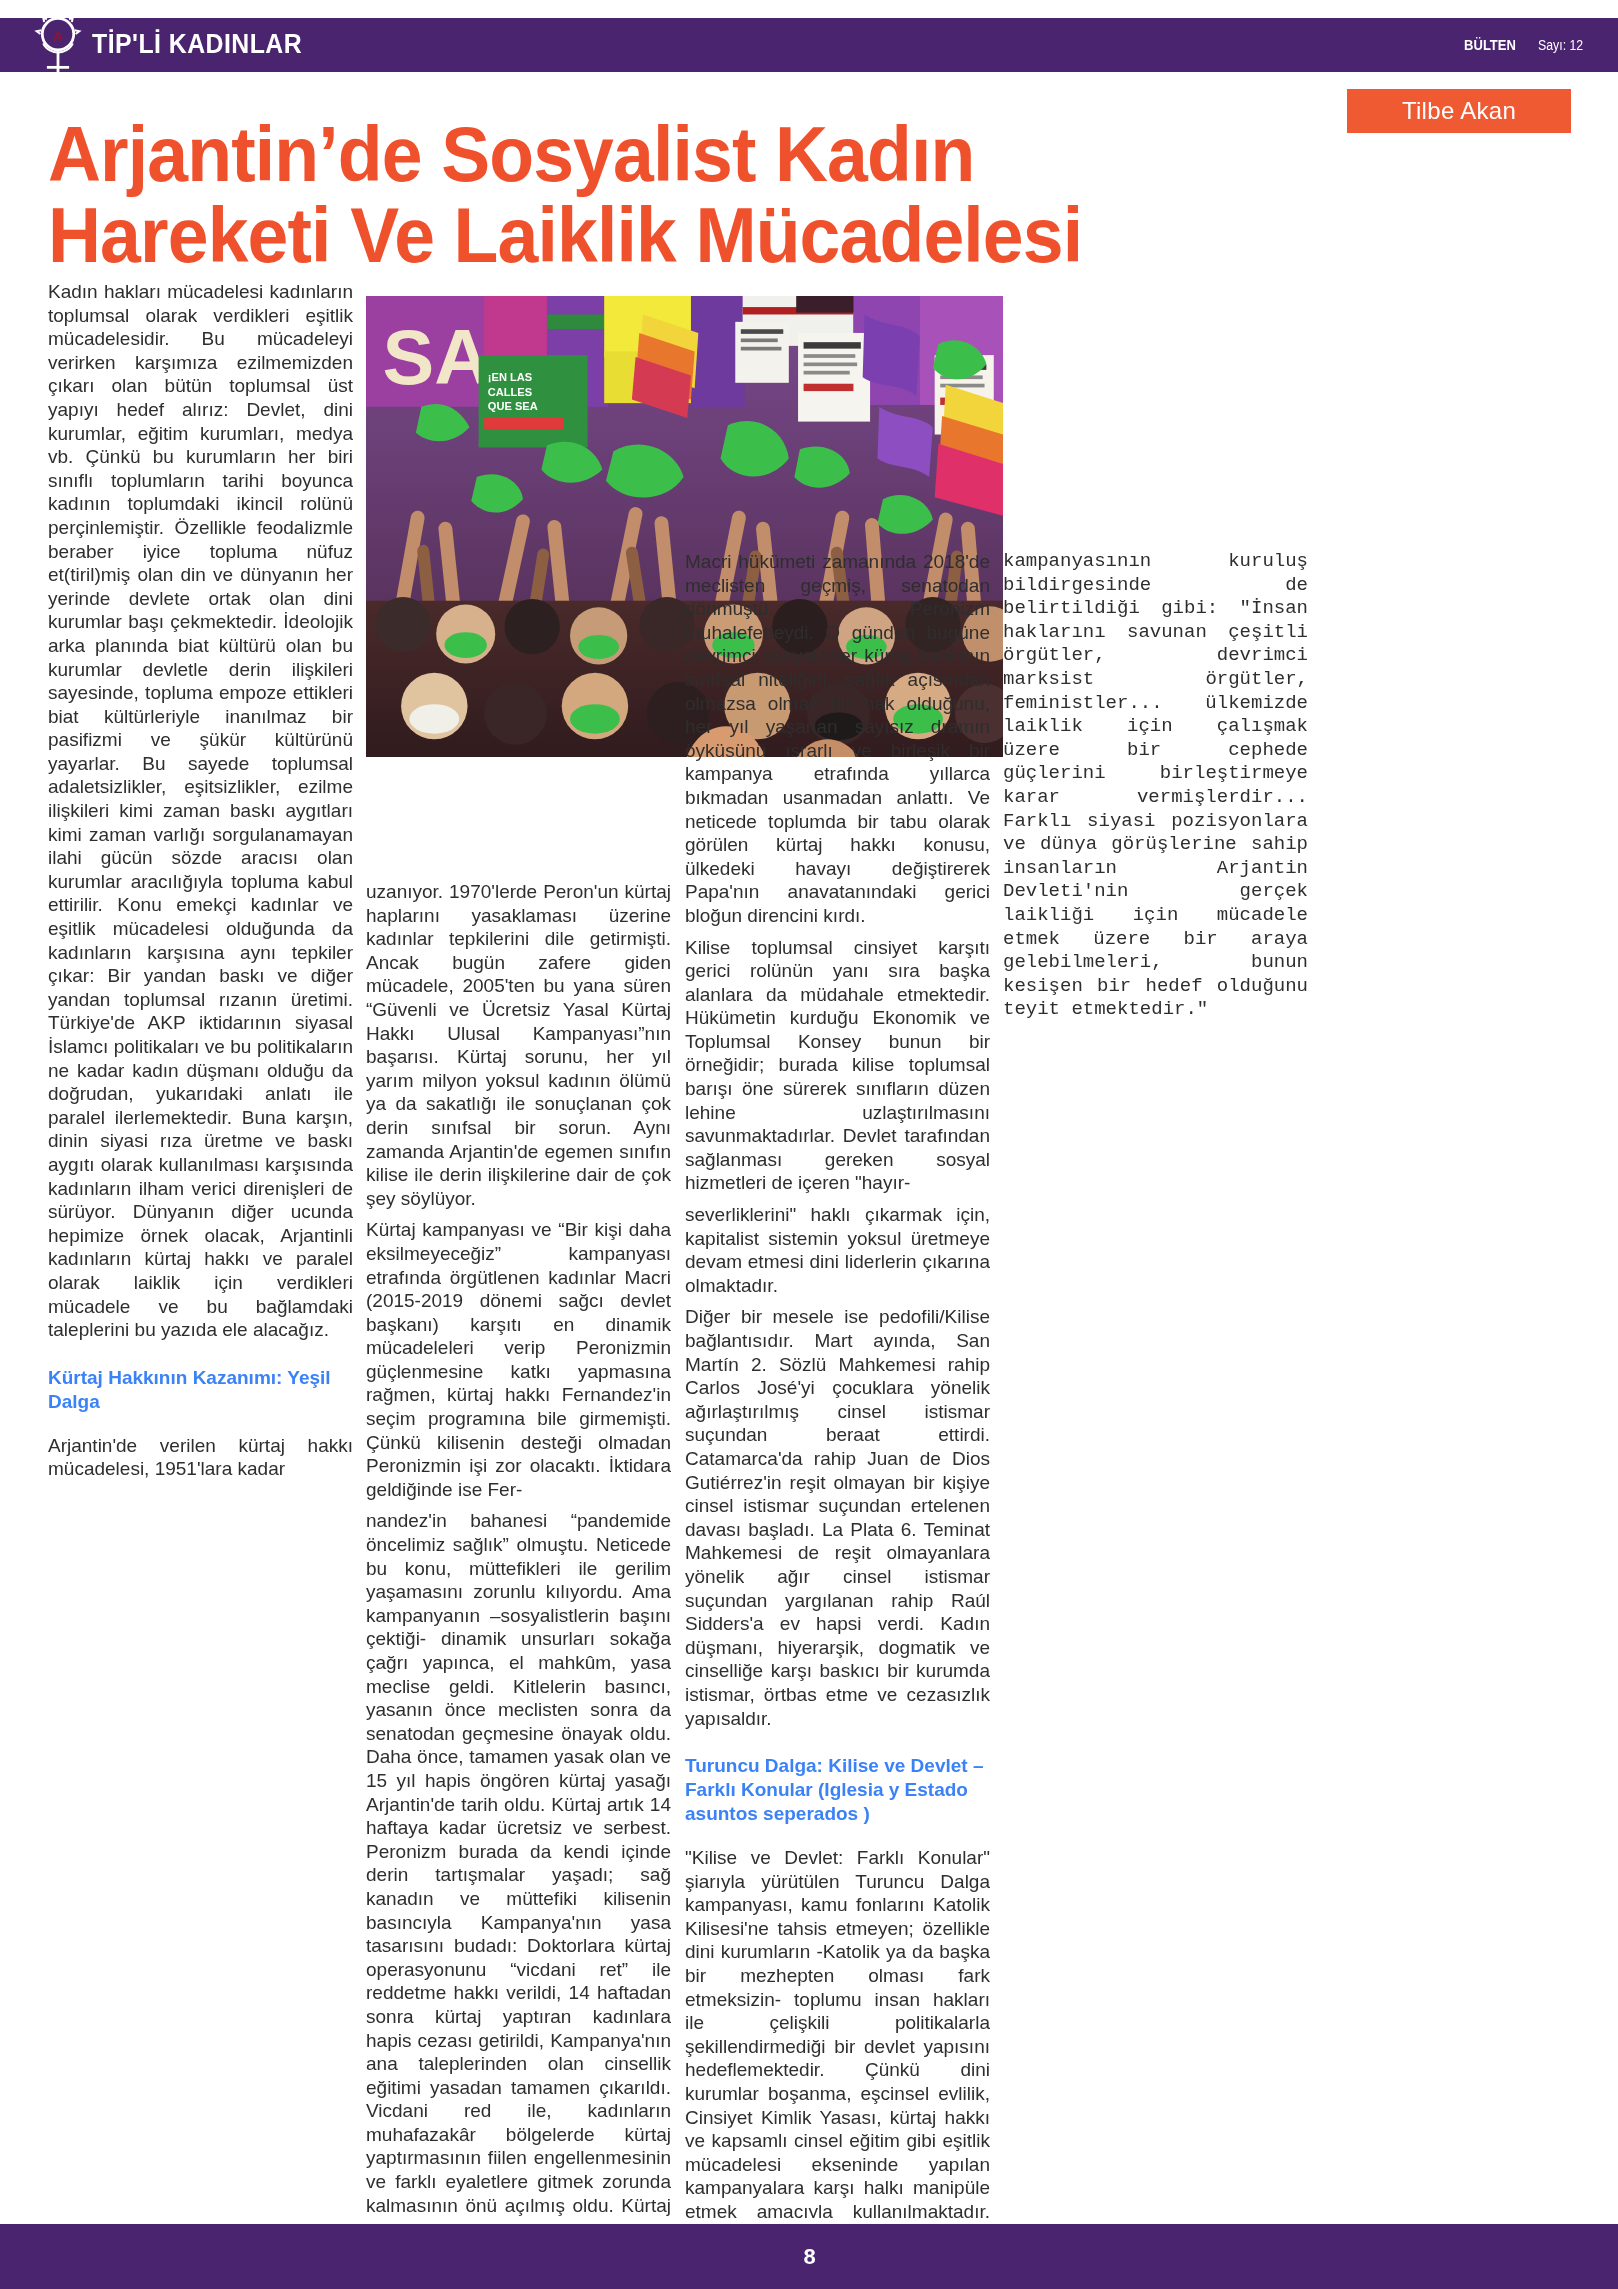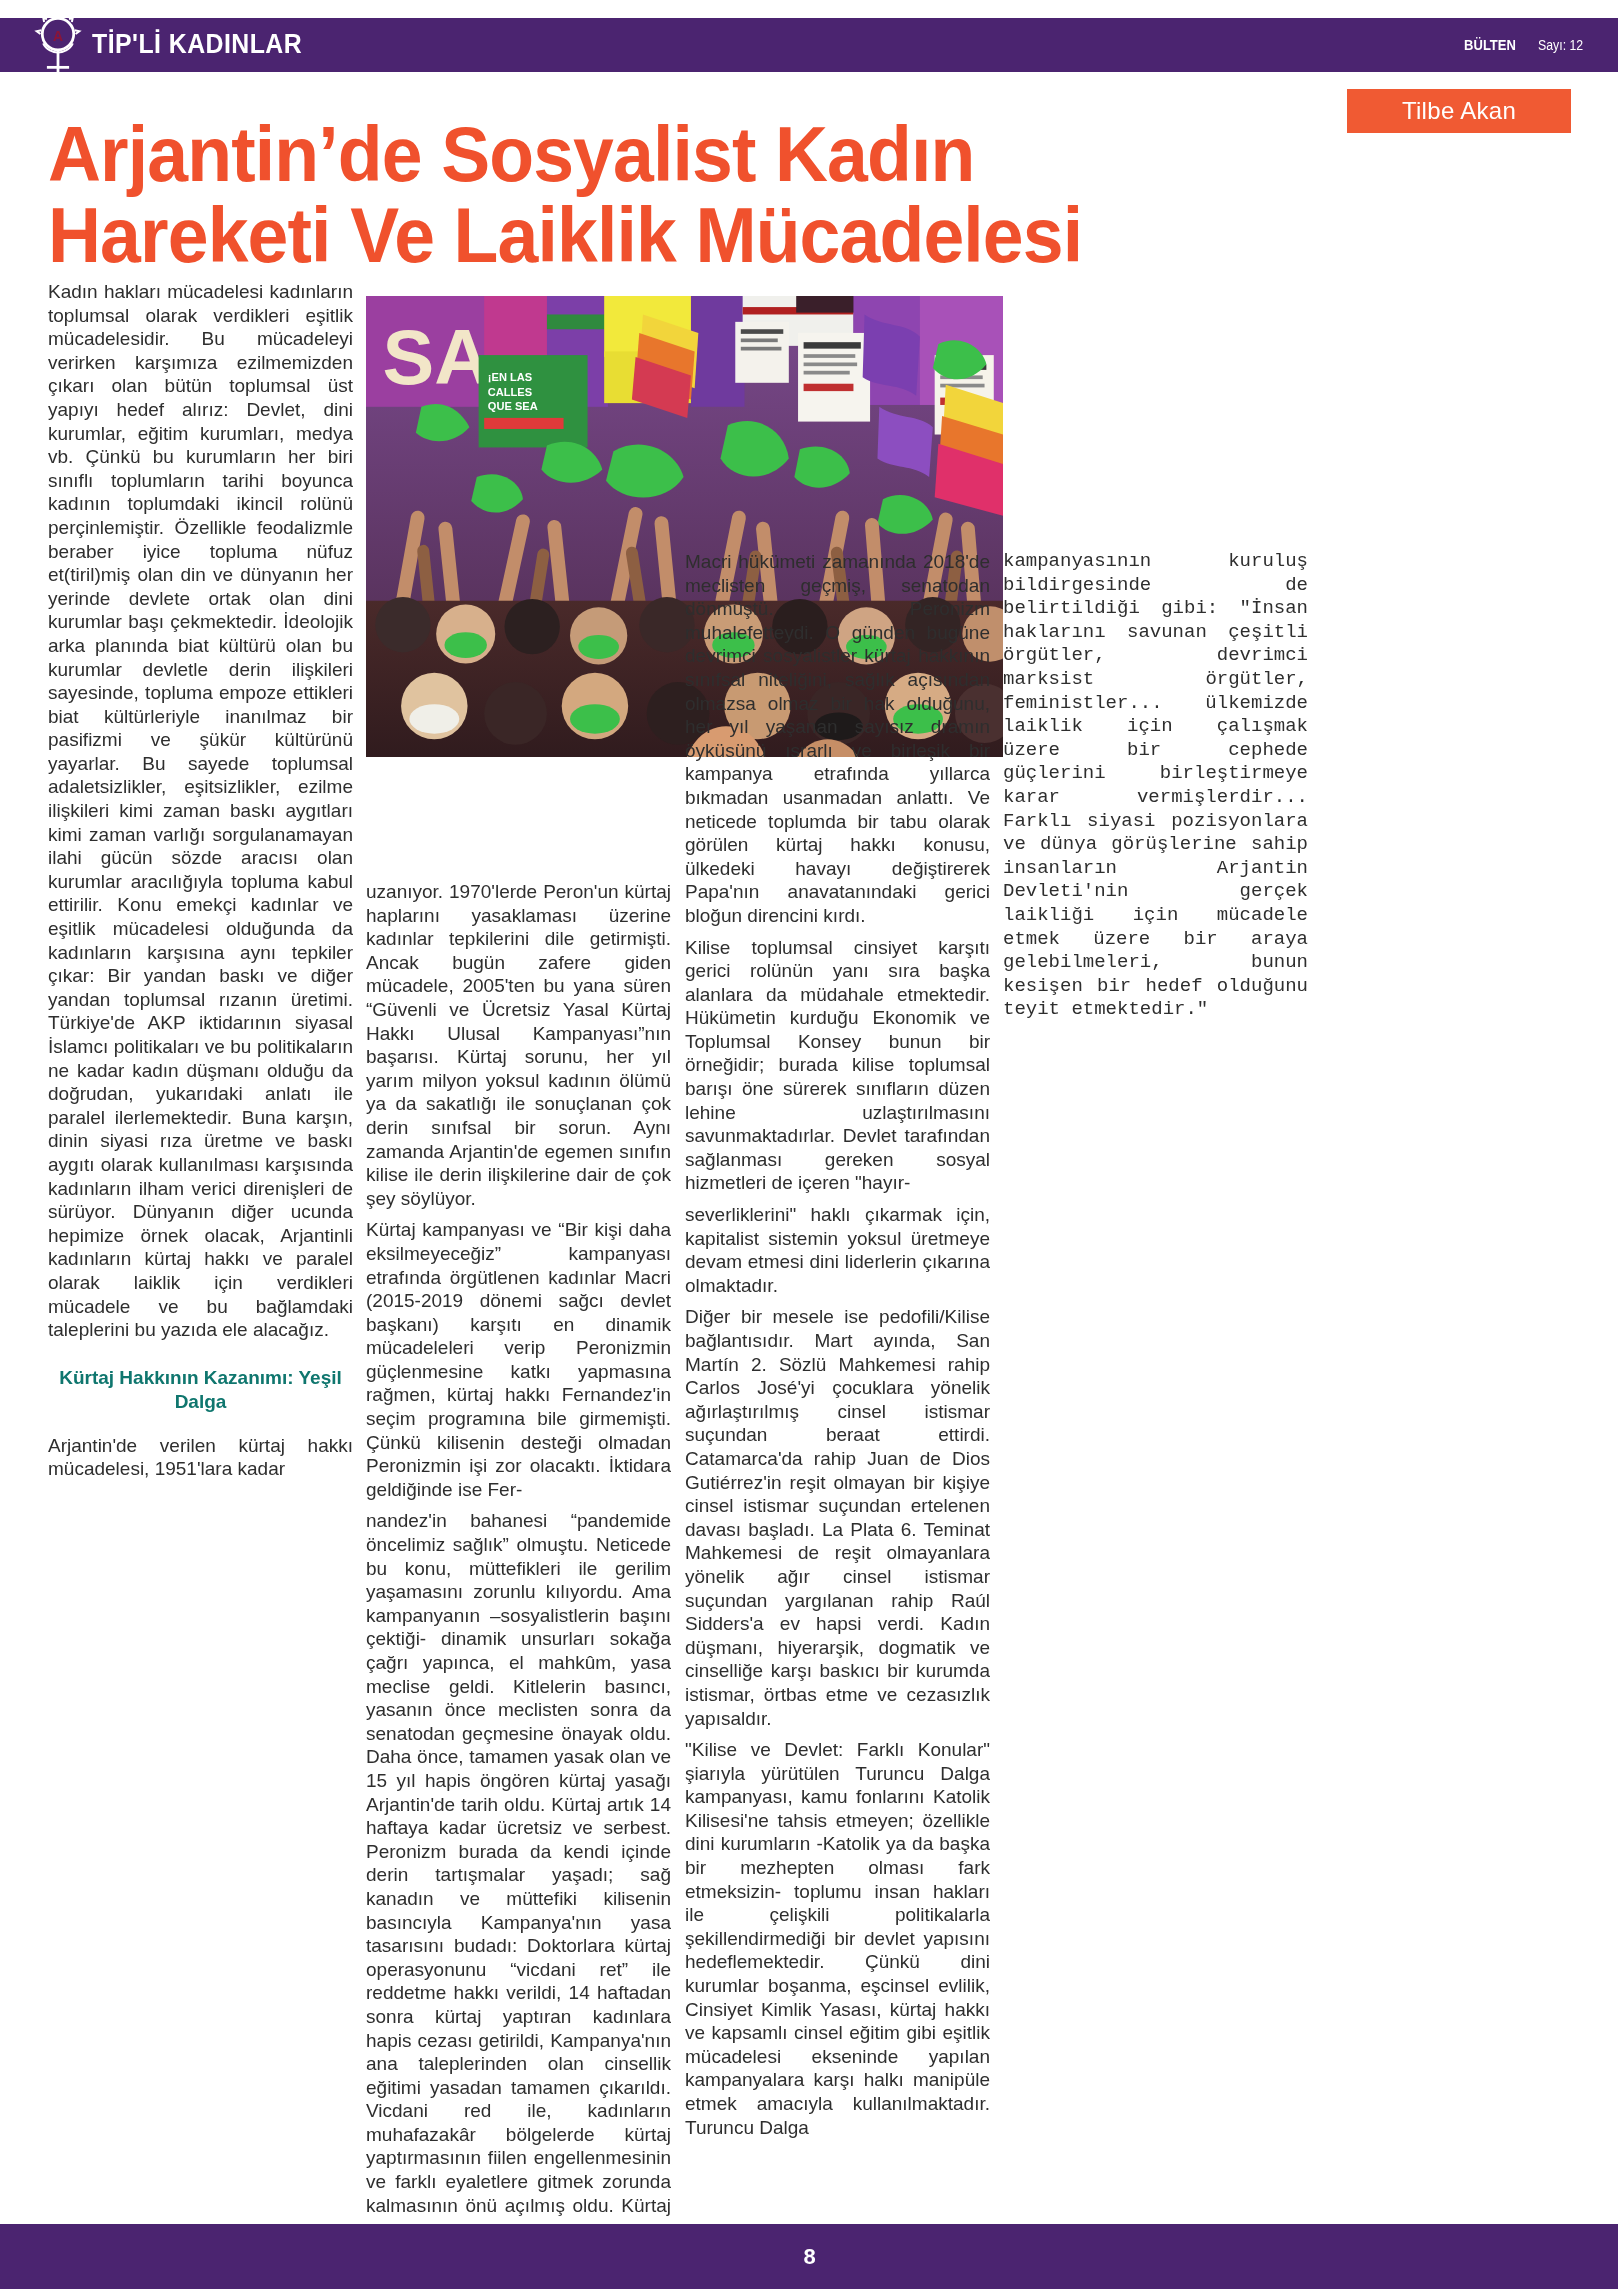--- a/index.html
+++ b/index.html
@@ -112,23 +112,23 @@
   }
   .photo svg { display: block; }
 
   .para { margin: 0 0 0 0; text-indent: 0; }
   .para + .para { margin-top: 8px; }
 
   .subhead {
     font-weight: bold;
     font-size: 19px;
     line-height: 24px;
-    color: #0f766e;
+    color: #3b82f6;
     margin: 24px 0 20px 0;
-    text-align: center;
+    text-align: left;
   }
 
   
   .flowcol {
     position: absolute;
     width: 305px;
     font-size: 19px;
     line-height: 23.6px;
     color: #2e2e2e;
     text-align: justify;
@@ -368,18 +368,19 @@
 <div class="flowcol" style="left: 366px; top: 880px; width: 305px; height: 1338px;">
     <p class="para">uzanıyor. 1970'lerde Peron'un kürtaj haplarını yasaklaması üzerine kadınlar tepkilerini dile getirmişti. Ancak bugün zafere giden mücadele, 2005'ten bu yana süren “Güvenli ve Ücretsiz Yasal Kürtaj Hakkı Ulusal Kampanyası”nın başarısı. Kürtaj sorunu, her yıl yarım milyon yoksul kadının ölümü ya da sakatlığı ile sonuçlanan çok derin sınıfsal bir sorun. Aynı zamanda Arjantin'de egemen sınıfın kilise ile derin ilişkilerine dair de çok şey söylüyor.</p>
     <p class="para">Kürtaj kampanyası ve “Bir kişi daha eksilmeyeceğiz” kampanyası etrafında örgütlenen kadınlar Macri (2015-2019 dönemi sağcı devlet başkanı) karşıtı en dinamik mücadeleleri verip Peronizmin güçlenmesine katkı yapmasına rağmen, kürtaj hakkı Fernandez'in seçim programına bile girmemişti. Çünkü kilisenin desteği olmadan Peronizmin işi zor olacaktı. İktidara geldiğinde ise Fer-</p>
     <p class="para">nandez'in bahanesi “pandemide öncelimiz sağlık” olmuştu. Neticede bu konu, müttefikleri ile gerilim yaşamasını zorunlu kılıyordu. Ama kampanyanın –sosyalistlerin başını çektiği- dinamik unsurları sokağa çağrı yapınca, el mahkûm, yasa meclise geldi. Kitlelerin basıncı, yasanın önce meclisten sonra da senatodan geçmesine önayak oldu. Daha önce, tamamen yasak olan ve 15 yıl hapis öngören kürtaj yasağı Arjantin'de tarih oldu. Kürtaj artık 14 haftaya kadar ücretsiz ve serbest. Peronizm burada da kendi içinde derin tartışmalar yaşadı; sağ kanadın ve müttefiki kilisenin basıncıyla Kampanya'nın yasa tasarısını budadı: Doktorlara kürtaj operasyonunu “vicdani ret” ile reddetme hakkı verildi, 14 haftadan sonra kürtaj yaptıran kadınlara hapis cezası getirildi, Kampanya'nın ana taleplerinden olan cinsellik eğitimi yasadan tamamen çıkarıldı. Vicdani red ile, kadınların muhafazakâr bölgelerde kürtaj yaptırmasının fiilen engellenmesinin ve farklı eyaletlere gitmek zorunda kalmasının önü açılmış oldu. Kürtaj yasası, sağcı</p>
   </div>
 <div class="flowcol" style="left: 685px; top: 550px; width: 305px; height: 1668px;">
     <p class="para">Macri hükümeti zamanında 2018'de meclisten geçmiş, senatodan dönmüştü. Peronizm muhalefetteydi. O günden bugüne devrimci sosyalistler kürtaj hakkının sınıfsal niteliğini, sağlık açısından olmazsa olmaz bir hak olduğunu, her yıl yaşanan sayısız dramın öyküsünü ısrarlı ve birleşik bir kampanya etrafında yıllarca bıkmadan usanmadan anlattı. Ve neticede toplumda bir tabu olarak görülen kürtaj hakkı konusu, ülkedeki havayı değiştirerek Papa'nın anavatanındaki gerici bloğun direncini kırdı.</p>
     <p class="para">Kilise toplumsal cinsiyet karşıtı gerici rolünün yanı sıra başka alanlara da müdahale etmektedir. Hükümetin kurduğu Ekonomik ve Toplumsal Konsey bunun bir örneğidir; burada kilise toplumsal barışı öne sürerek sınıfların düzen lehine uzlaştırılmasını savunmaktadırlar. Devlet tarafından sağlanması gereken sosyal hizmetleri de içeren "hayır-</p>
     <p class="para">severliklerini" haklı çıkarmak için, kapitalist sistemin yoksul üretmeye devam etmesi dini liderlerin çıkarına olmaktadır.</p>
     <p class="para">Diğer bir mesele ise pedofili/Kilise bağlantısıdır. Mart ayında, San Martín 2. Sözlü Mahkemesi rahip Carlos José'yi çocuklara yönelik ağırlaştırılmış cinsel istismar suçundan beraat ettirdi. Catamarca'da rahip Juan de Dios Gutiérrez'in reşit olmayan bir kişiye cinsel istismar suçundan ertelenen davası başladı. La Plata 6. Teminat Mahkemesi de reşit olmayanlara yönelik ağır cinsel istismar suçundan yargılanan rahip Raúl Sidders'a ev hapsi verdi. Kadın düşmanı, hiyerarşik, dogmatik ve cinselliğe karşı baskıcı bir kurumda istismar, örtbas etme ve cezasızlık yapısaldır.</p>
+    <p class="subhead">Turuncu Dalga: Kilise ve Devlet – Farklı Konular (Iglesia y Estado asuntos seperados )</p>
     <p class="para">"Kilise ve Devlet: Farklı Konular" şiarıyla yürütülen Turuncu Dalga kampanyası, kamu fonlarını Katolik Kilisesi'ne tahsis etmeyen; özellikle dini kurumların -Katolik ya da başka bir mezhepten olması fark etmeksizin- toplumu insan hakları ile çelişkili politikalarla şekillendirmediği bir devlet yapısını hedeflemektedir. Çünkü dini kurumlar boşanma, eşcinsel evlilik, Cinsiyet Kimlik Yasası, kürtaj hakkı ve kapsamlı cinsel eğitim gibi eşitlik mücadelesi ekseninde yapılan kampanyalara karşı halkı manipüle etmek amacıyla kullanılmaktadır. Turuncu Dalga</p>
   </div>
 <div class="flowcol" style="left: 1003px; top: 550px; width: 305px; height: 1668px; font-family: Liberation Mono, monospace;">
     <p class="para">kampanyasının kuruluş bildirgesinde de belirtildiği gibi: "İnsan haklarını savunan çeşitli örgütler, devrimci marksist örgütler, feministler... ülkemizde laiklik için çalışmak üzere bir cephede güçlerini birleştirmeye karar vermişlerdir... Farklı siyasi pozisyonlara ve dünya görüşlerine sahip insanların Arjantin Devleti'nin gerçek laikliği için mücadele etmek üzere bir araya gelebilmeleri, bunun kesişen bir hedef olduğunu teyit etmektedir."</p>
   </div>
 
 
 </body></html>

